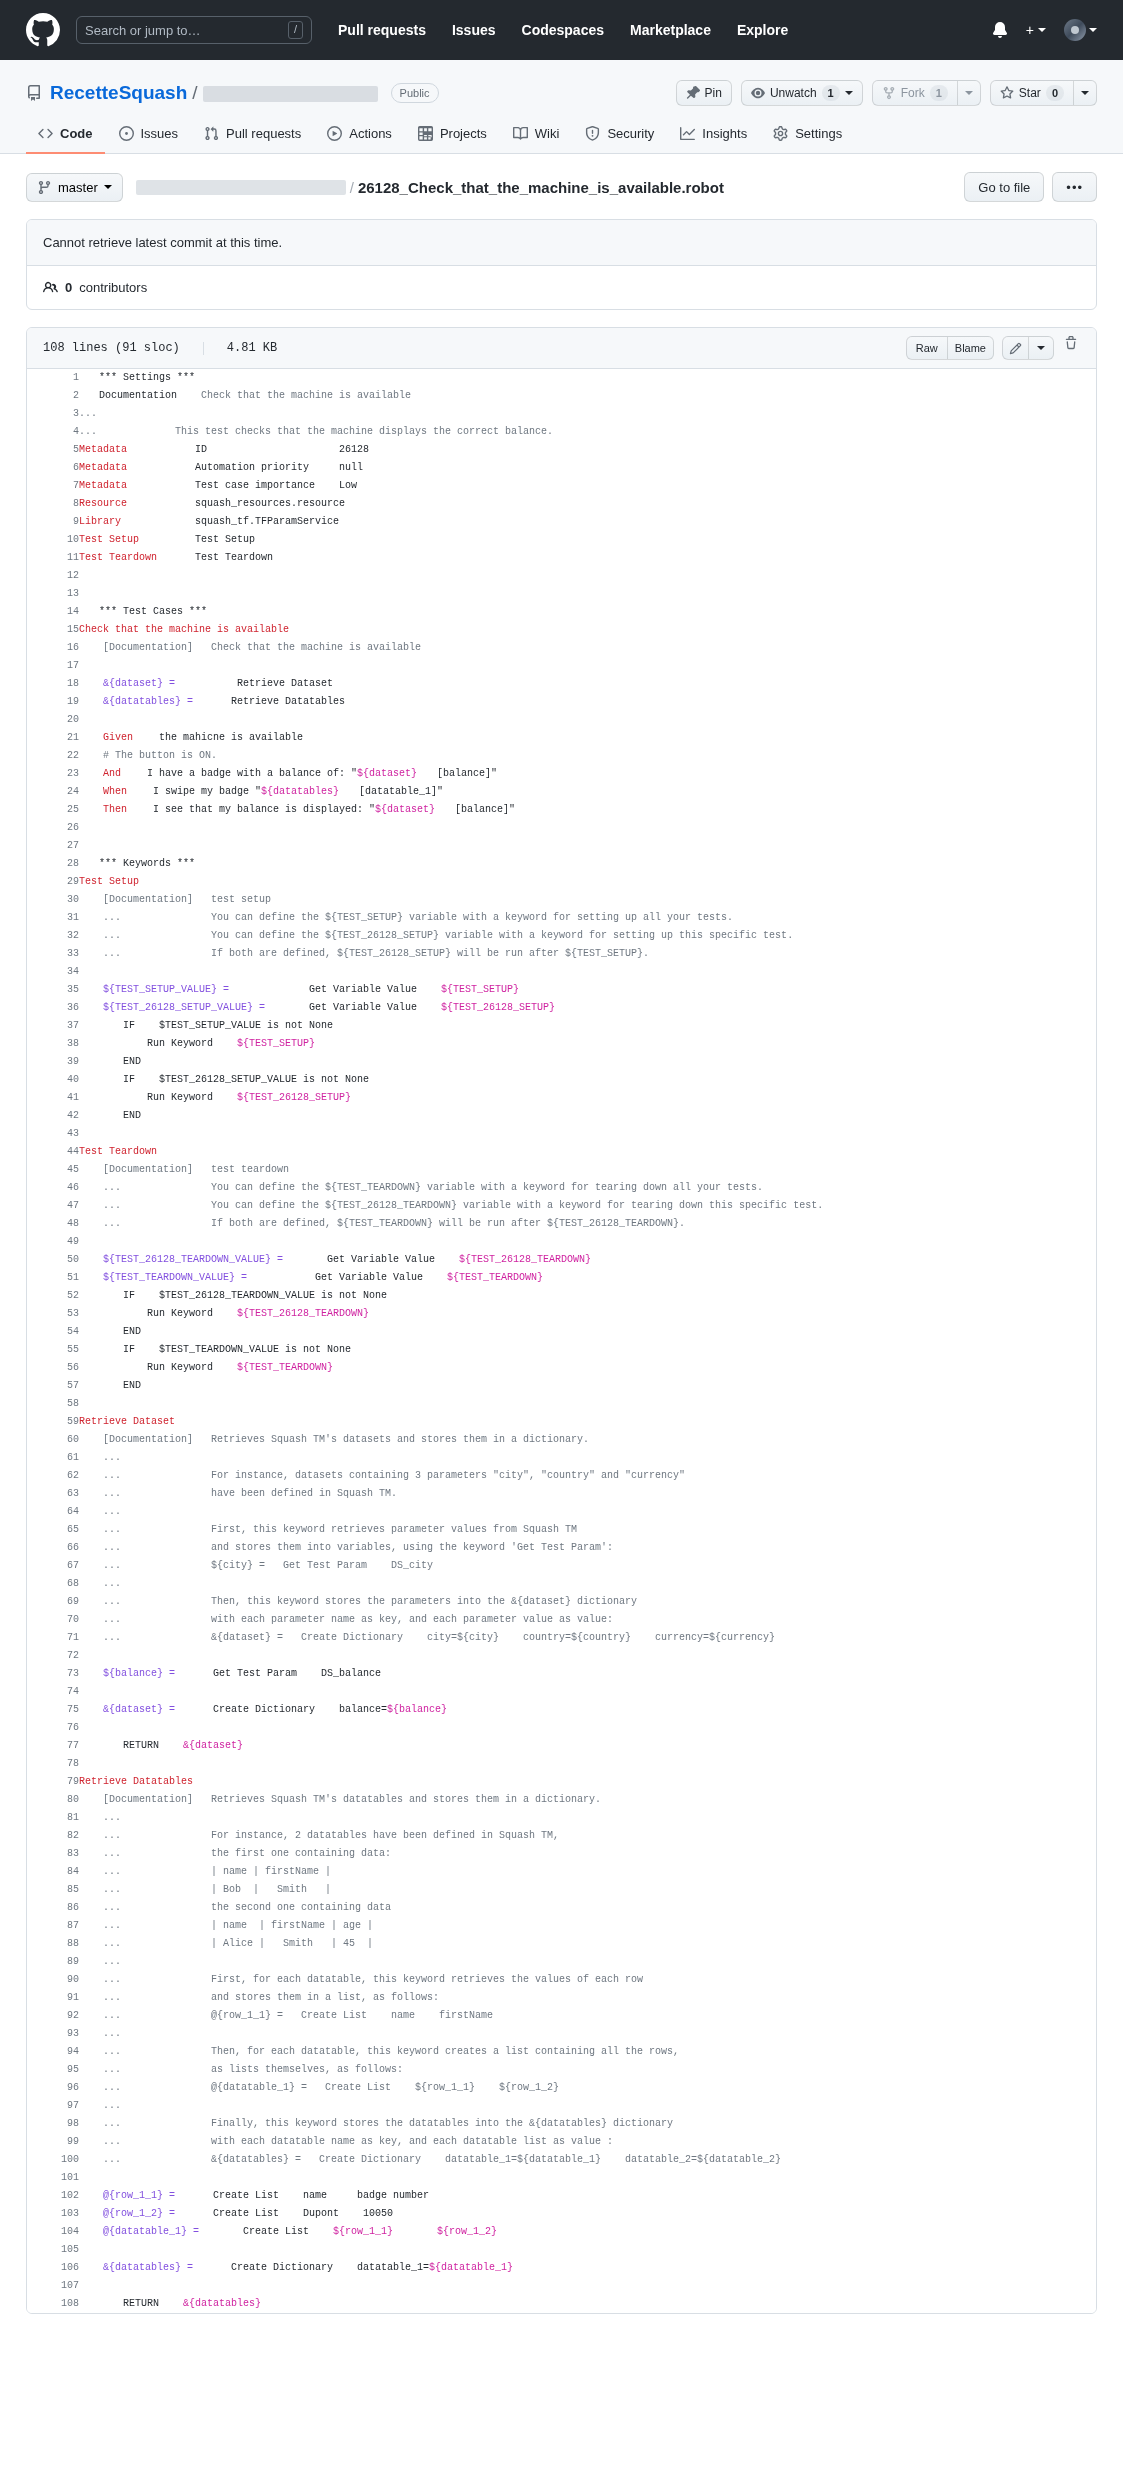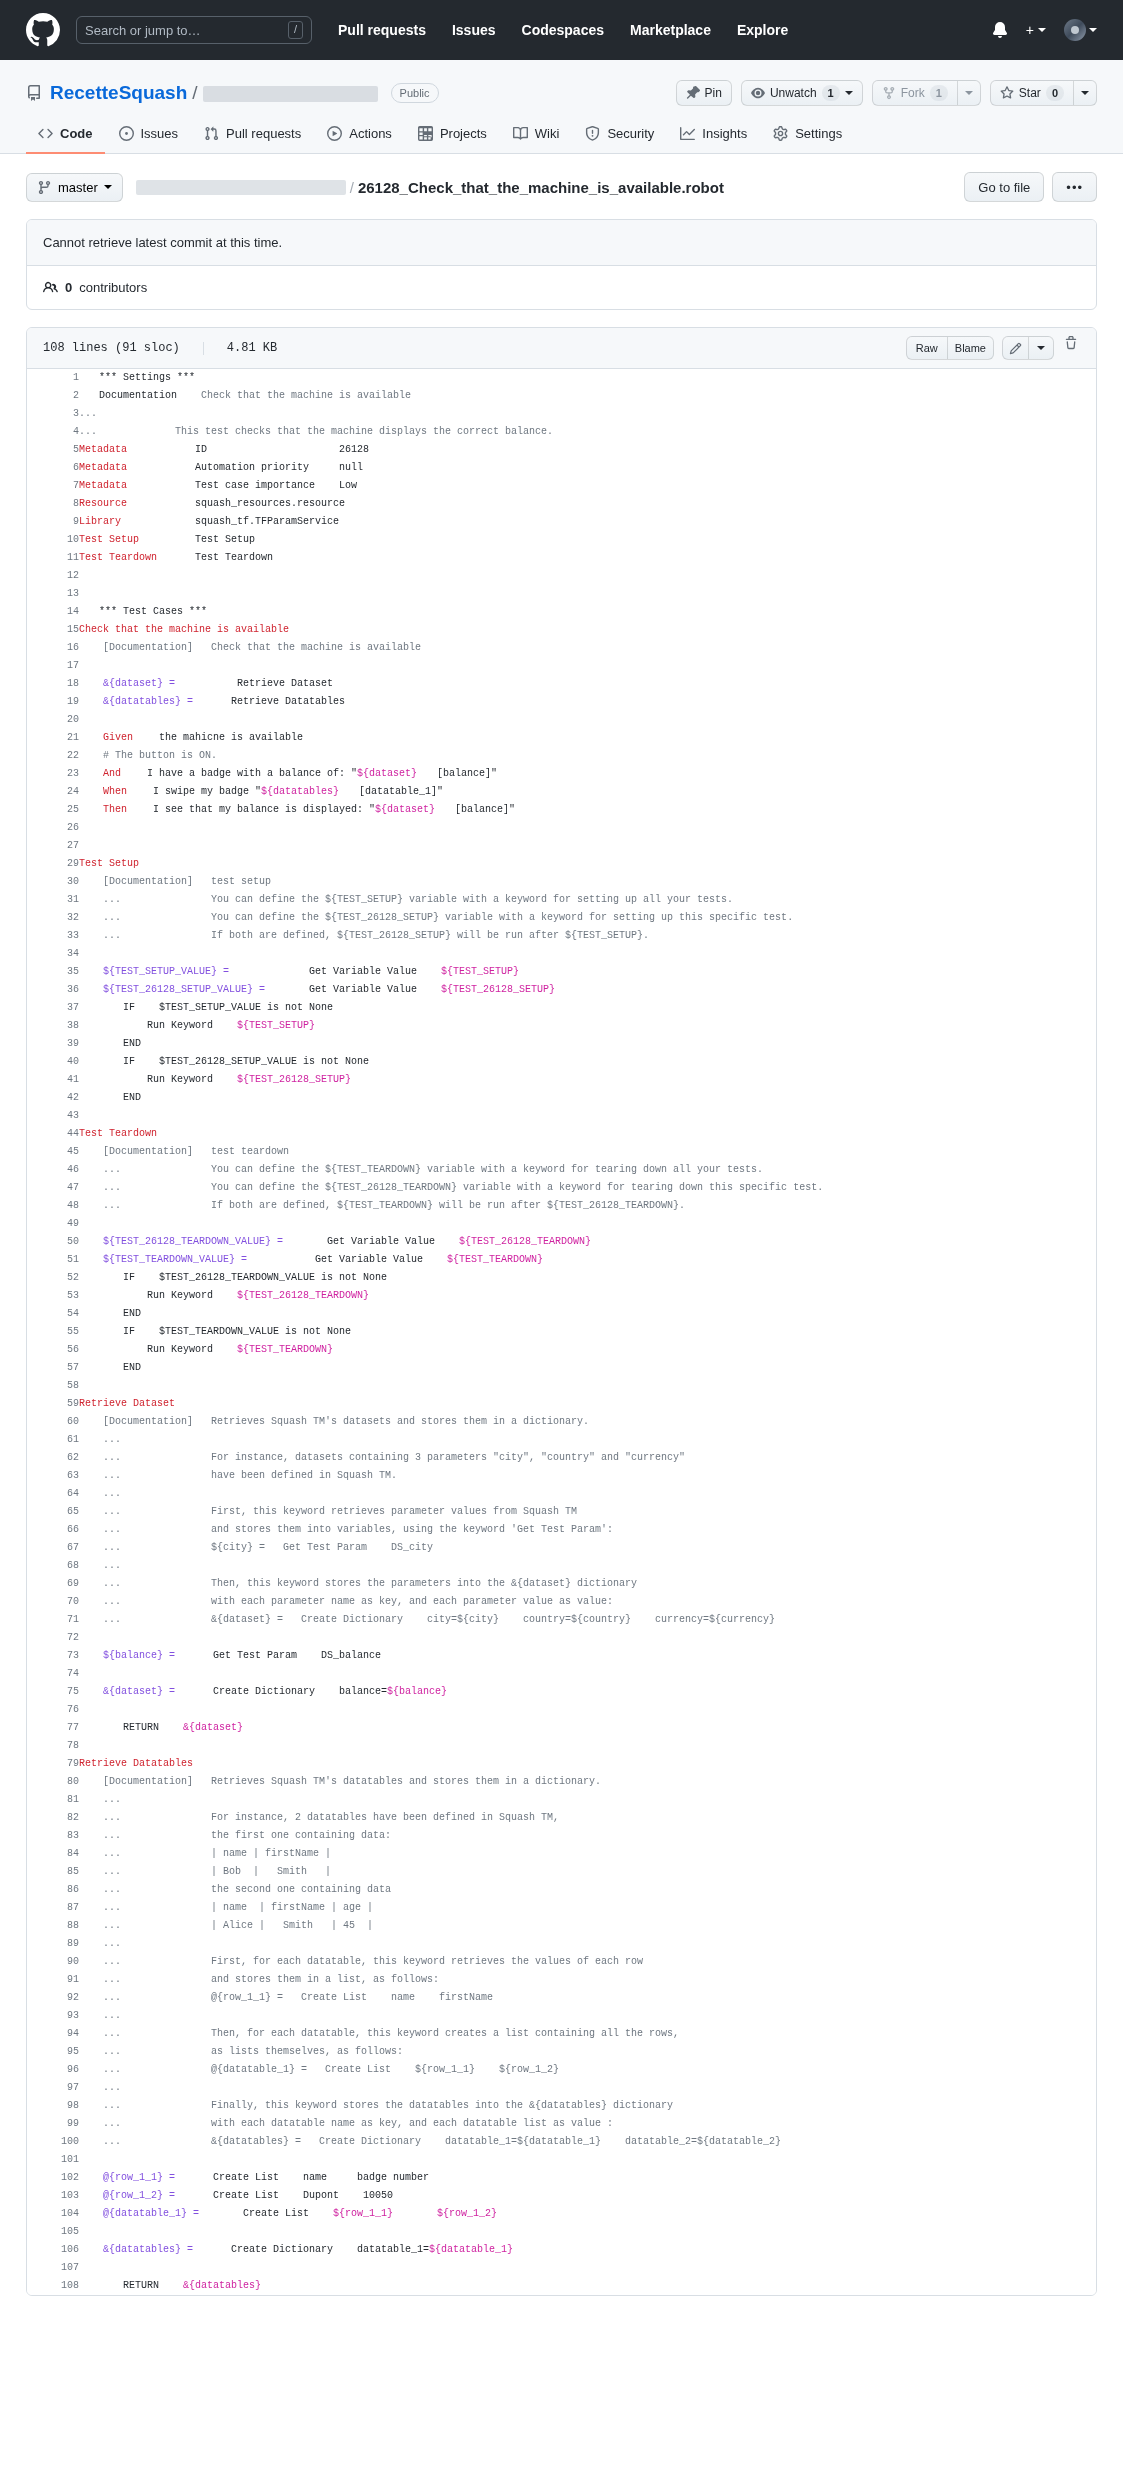--- a/index.html
+++ b/index.html
@@ -707,20 +707,24 @@
           </tr>
           <tr>
             <td class="ln">26</td>
             <td class="lc">&nbsp;</td>
           </tr>
           <tr>
             <td class="ln">27</td>
             <td class="lc">&nbsp;</td>
           </tr>
           <tr>
+            <td class="ln">28</td>
+            <td class="lc"><span class="s-pl">*** Keywords ***</span></td>
+          </tr>
+          <tr>
             <td class="ln">29</td>
             <td class="lc"><span class="s-kw">Test Setup</span></td>
           </tr>
           <tr>
             <td class="ln">30</td>
             <td class="lc"><span class="s-com">    [Documentation]   </span><span class="s-com">test setup</span></td>
           </tr>
           <tr>
             <td class="ln">31</td>
             <td class="lc"><span class="s-com">    ...               </span><span class="s-com">You can define the ${TEST_SETUP} variable with a keyword for setting up all your tests.</span></td>

